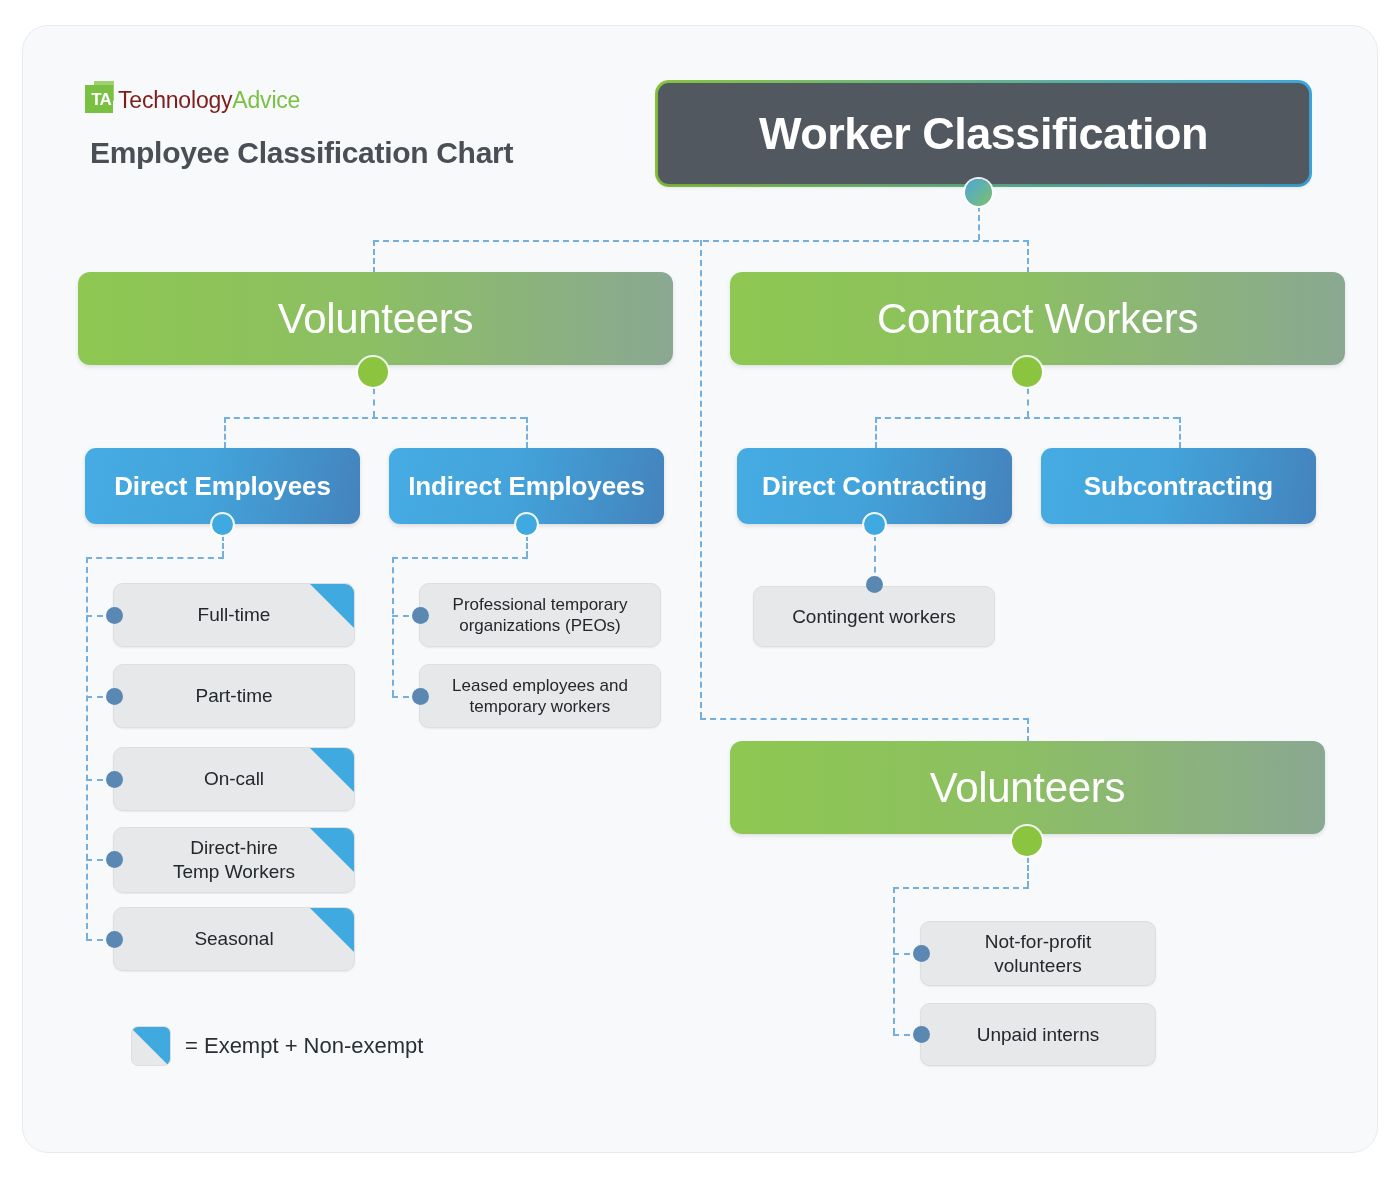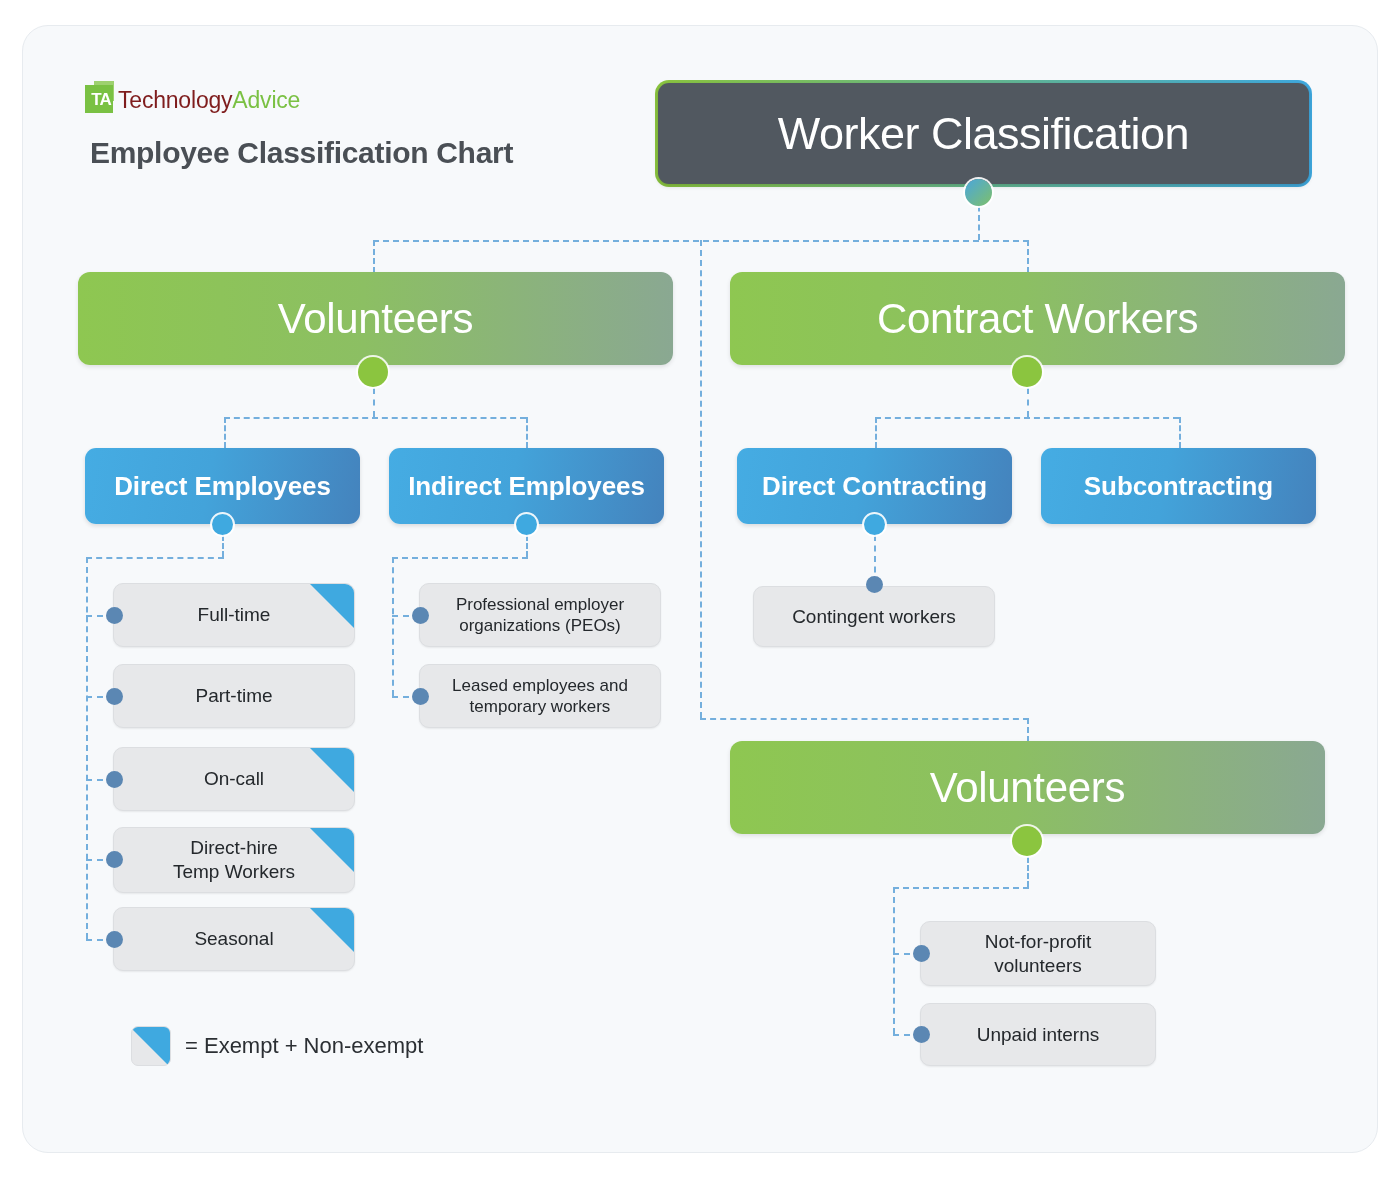--- a/index.html
+++ b/index.html
@@ -55,21 +55,21 @@
     padding: 3px;
   }
   #root-inner {
     width: 100%; height: 100%;
     background: #515860;
     border-radius: 11px;
     display: flex; align-items: center; justify-content: center;
     box-shadow: 0 2px 5px rgba(0,0,0,0.18);
   }
   #root-inner span {
-    color: #ffffff; font-size: 45px; font-weight: 400; letter-spacing: -0.5px;
+    color: #ffffff; font-size: 45px; font-weight: 700; letter-spacing: -0.5px;
   }
 
   
   .l1 {
     height: 93px; border-radius: 12px;
     background: linear-gradient(90deg, #8ec751 0%, #8cbf63 48%, #8aa892 100%);
     display: flex; align-items: center; justify-content: center;
     box-shadow: 0 2px 4px rgba(0,0,0,0.10);
   }
   .l1 span { color: #ffffff; font-size: 42px; letter-spacing: -0.3px; }
@@ -254,21 +254,21 @@
   </div>
   <div class="dot dot-steel" style="left:106px; top:851px; width:17px; height:17px;"></div>
 
   <div class="node leaf" style="left:113px; top:907px; width:242px; height:64px;">
     <div class="corner"></div>
     <span>Seasonal</span>
   </div>
   <div class="dot dot-steel" style="left:106px; top:931px; width:17px; height:17px;"></div>
 
   <div class="node leaf small" style="left:419px; top:583px; width:242px; height:64px;">
-    <span><span>Professional employer</span><br><span>organizations (PEOs)</span></span>
+    <span><span>Professional temporary</span><br><span>organizations (PEOs)</span></span>
   </div>
   <div class="dot dot-steel" style="left:412px; top:607px; width:17px; height:17px;"></div>
 
   <div class="node leaf small" style="left:419px; top:664px; width:242px; height:64px;">
     <span><span>Leased employees and</span><br><span>temporary workers</span></span>
   </div>
   <div class="dot dot-steel" style="left:412px; top:688px; width:17px; height:17px;"></div>
 
   <div class="node leaf" style="left:753px; top:586px; width:242px; height:61px;">
     <span>Contingent workers</span>

